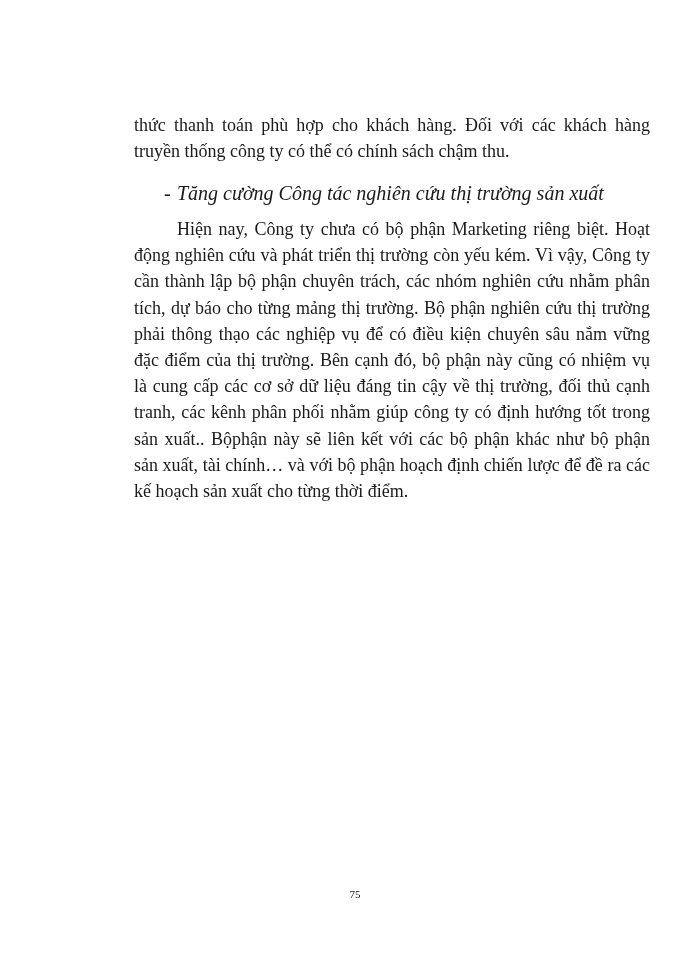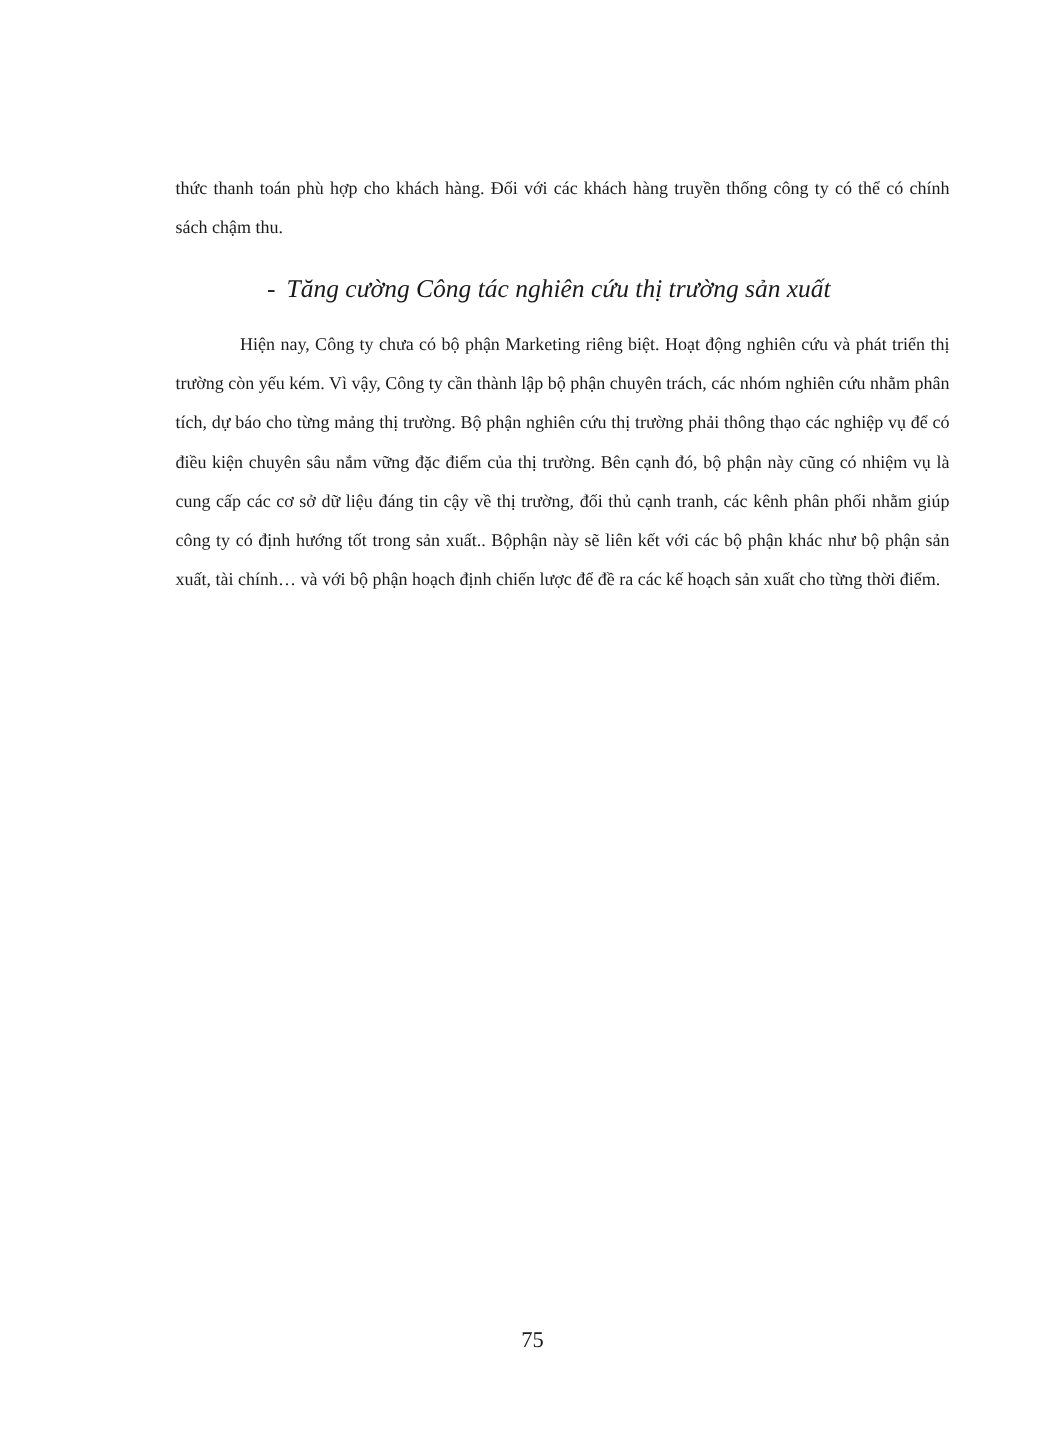--- a/index.html
+++ b/index.html
@@ -17,37 +17,37 @@
     }
     .page {
       position: absolute;
       left: 0; top: 0;
       width: 700px;
       height: 960px;
       background: #ffffff;
     }
     .text-block {
       position: absolute;
-      left: 117px;
+      left: 134px;
       width: 516px;
-      font-size: 12px;
+      font-size: 18px;
       line-height: 26.2px;
       text-align: justify;
     }
     .para-cont {
       top: 112px;
     }
     .para-cont p, .para-main p {
       margin: 0;
     }
     .bullet-heading {
       position: absolute;
       top: 180px;
-      left: 178px;
-      font-size: 17px;
+      left: 164px;
+      font-size: 20px;
       line-height: 26px;
       font-style: italic;
       white-space: nowrap;
     }
     .bullet-heading .dash {
       font-style: normal;
       display: inline-block;
       width: 13px;
     }
     .para-main {
@@ -56,21 +56,21 @@
     .para-main p {
       text-indent: 43px;
       font-family: Liberation Serif, serif;
     }
     .page-number {
       position: absolute;
       top: 884px;
       left: 0;
       width: 700px;
       text-align: center;
-      font-size: 15px;
+      font-size: 11px;
       line-height: 20px;
       padding-left: 10px;
       box-sizing: border-box;
     }
   </style>
 </head>
 <body>
 
 <div class="page">
 

